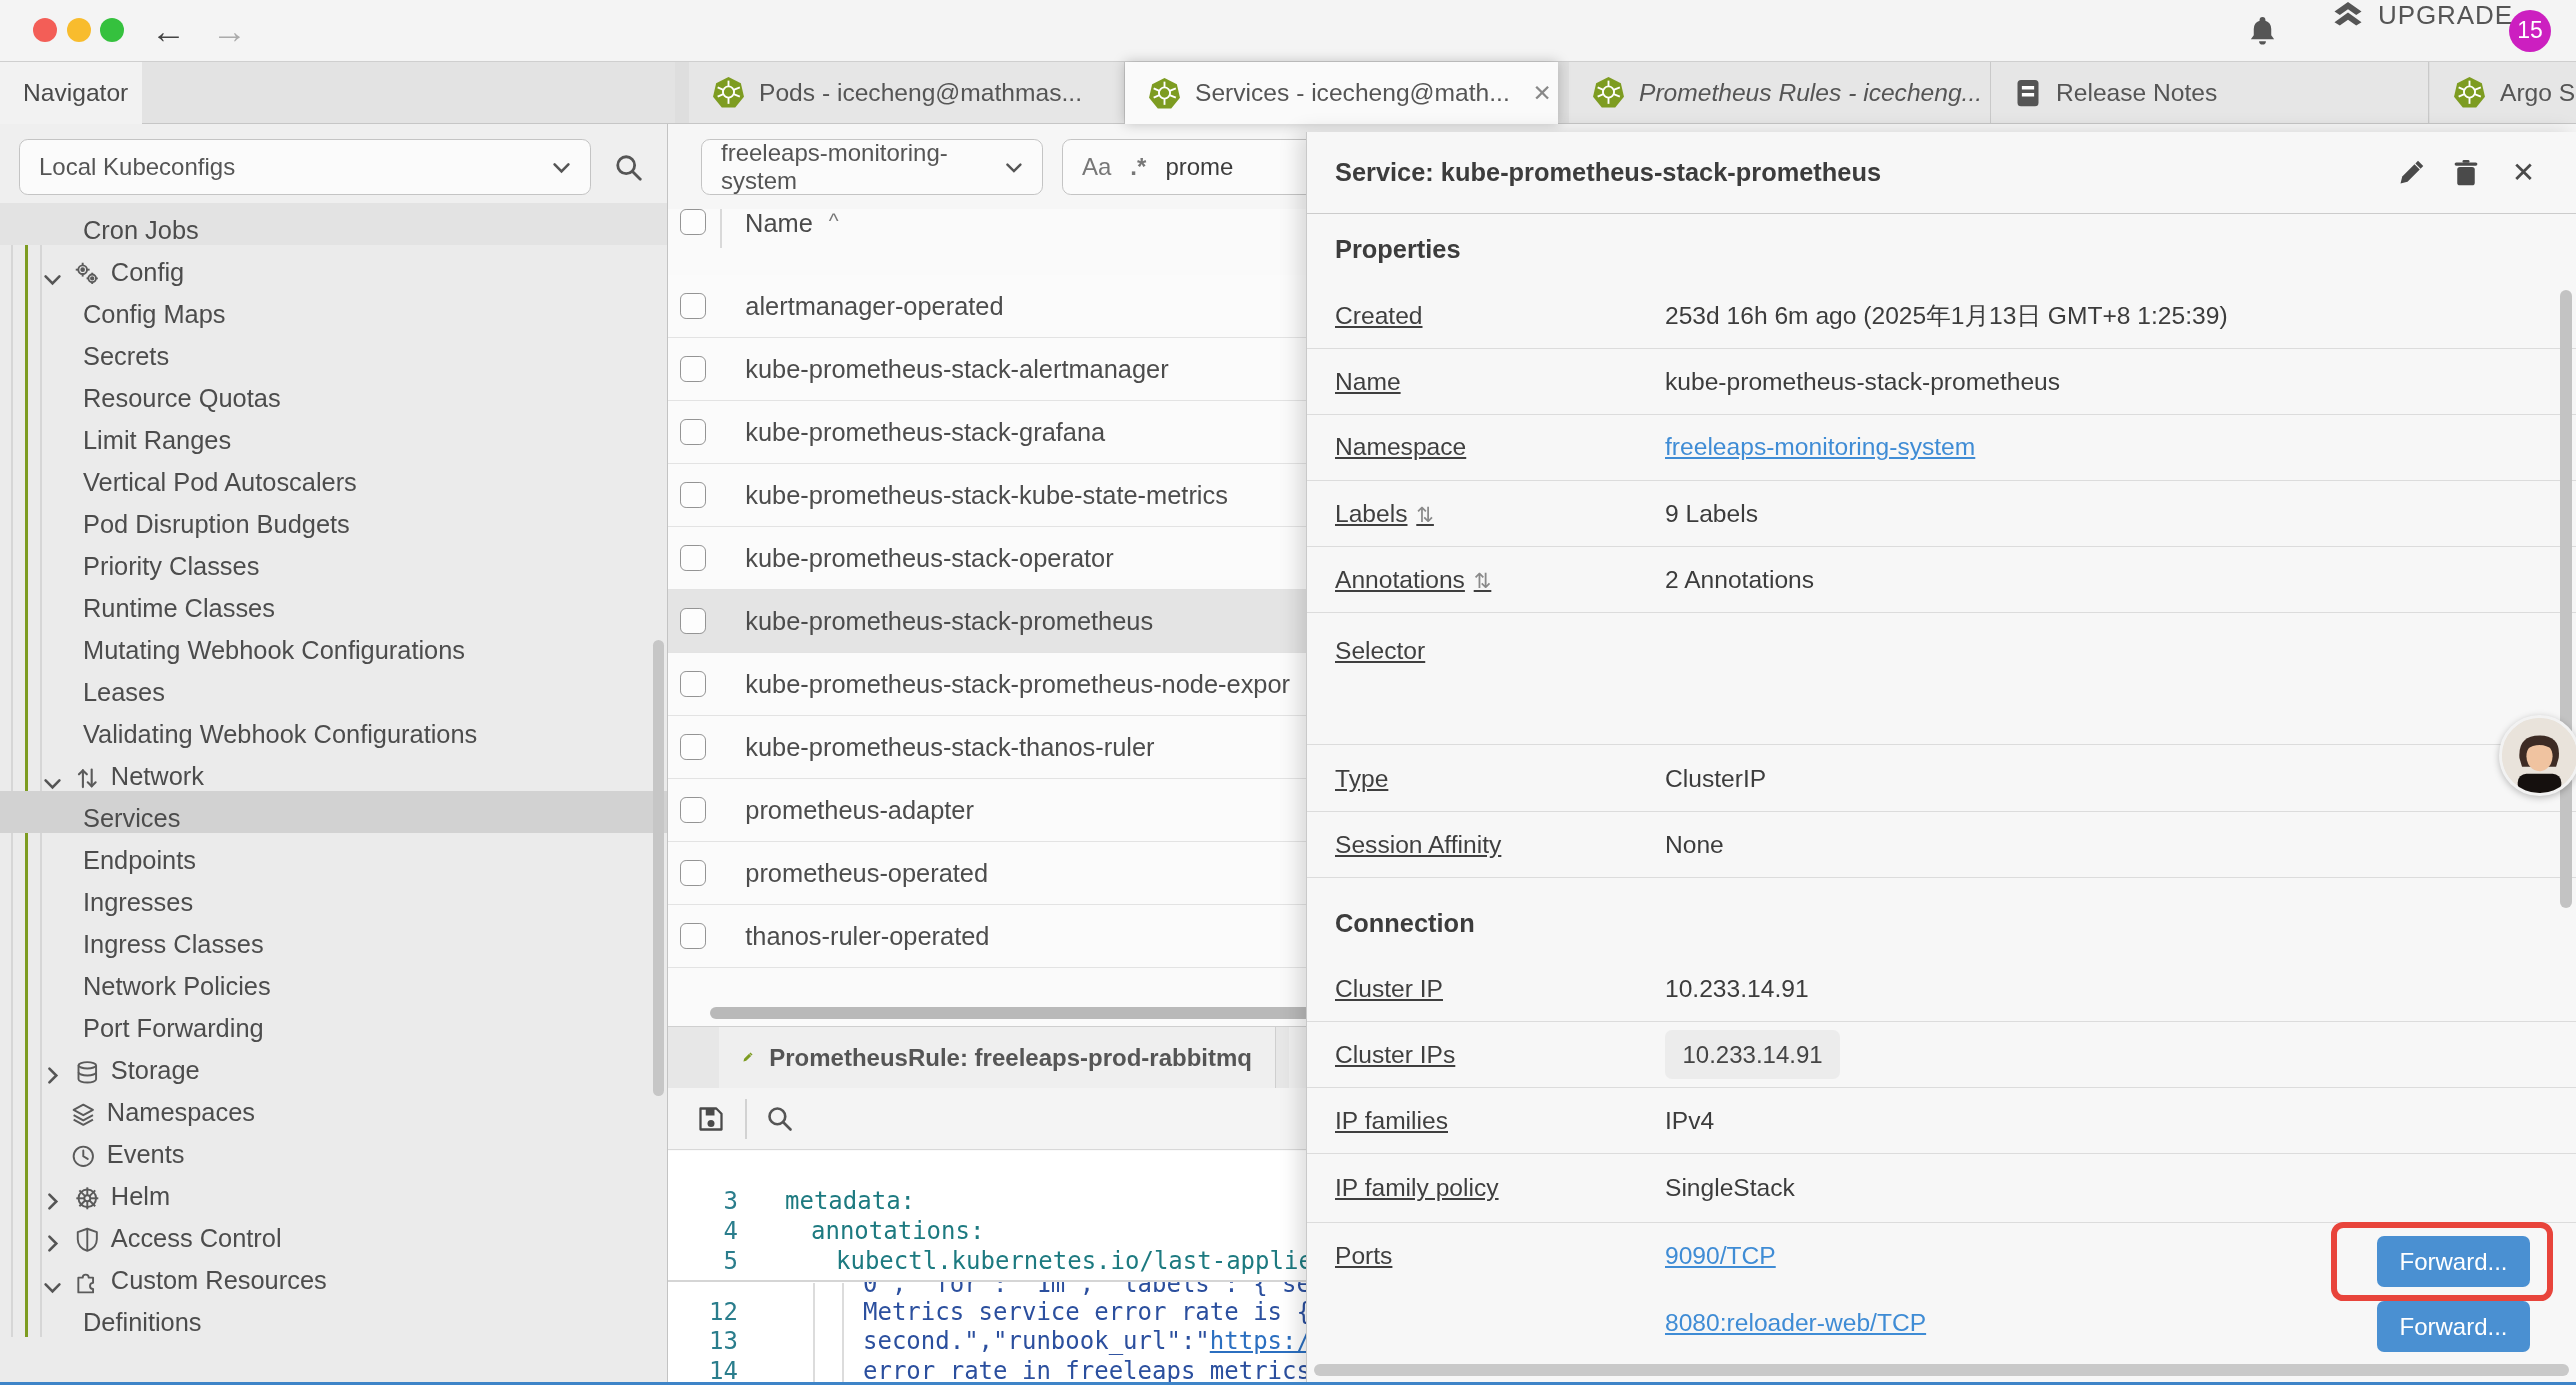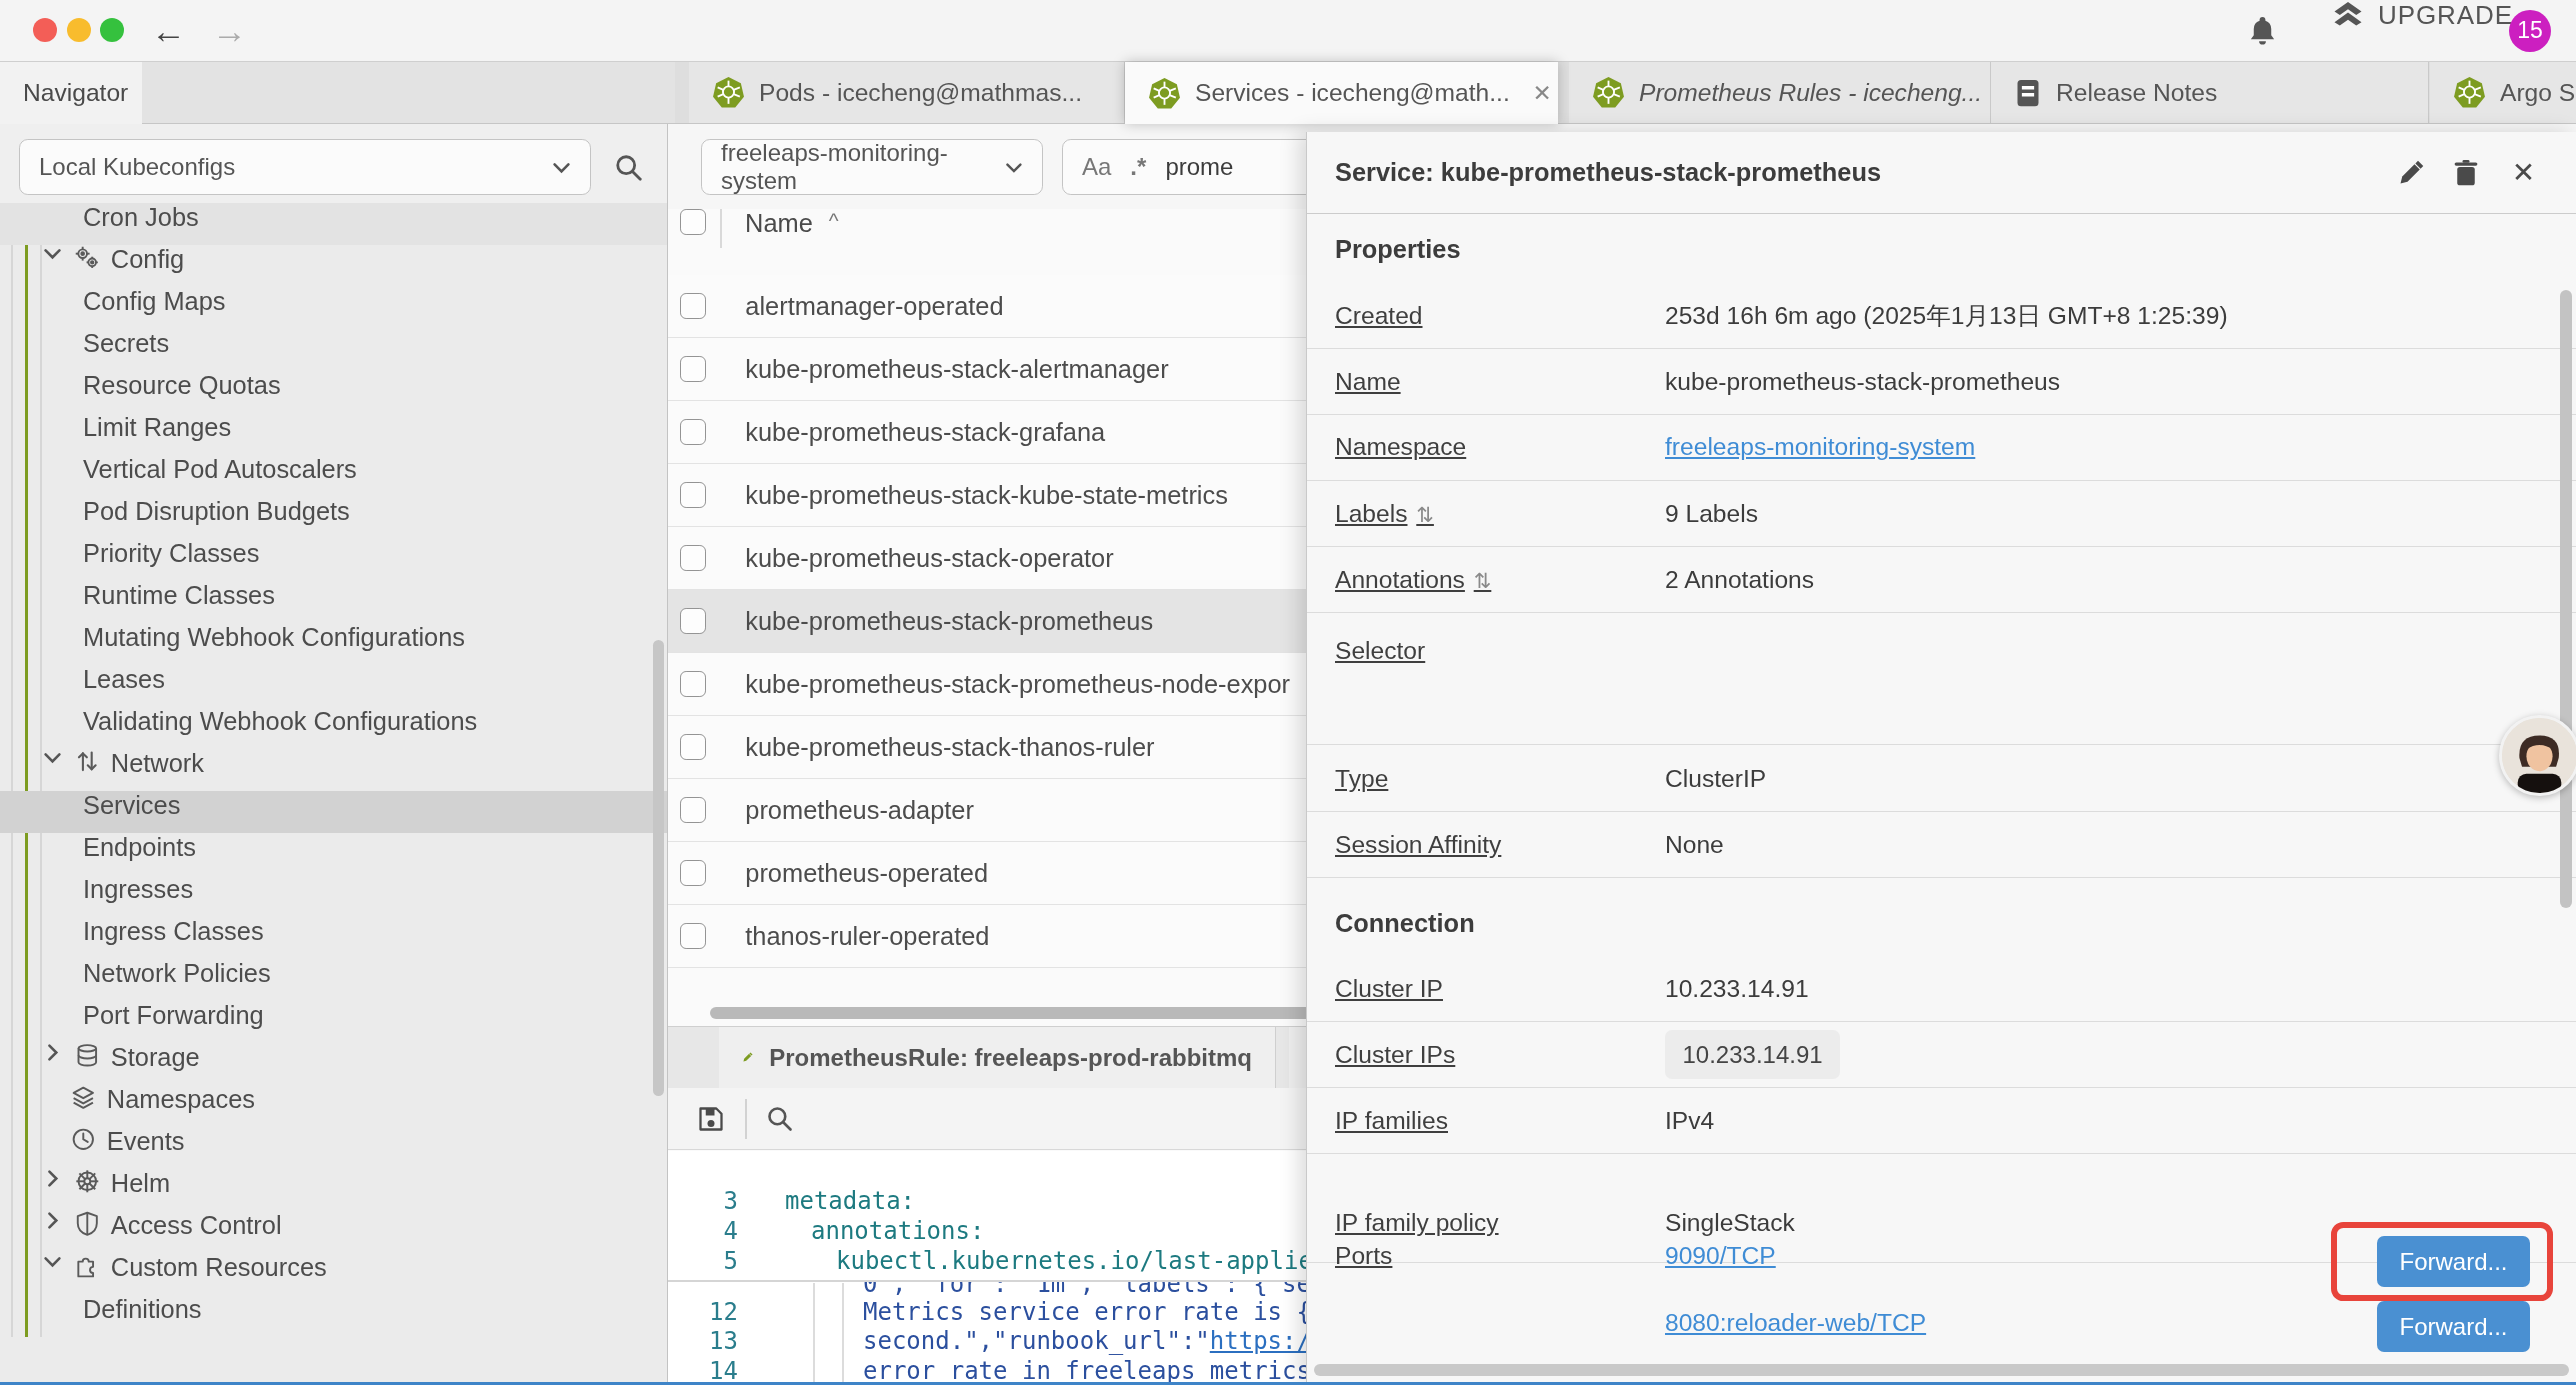--- a/index.html
+++ b/index.html
@@ -26,21 +26,21 @@
   .navfill{position:absolute;top:0;left:142px;width:533px;height:61px;background:#e3e3e3;}
   .k8s-ico{width:33px;height:33px;flex:0 0 auto;}
   .closex{font-size:23px;color:#888;margin-left:8.8px;}
 
   
   .left-pane{position:absolute;top:124px;left:0;width:668px;bottom:3.5px;background:#ebebeb;border-right:0.9px solid #c3c3c3;box-sizing:border-box;}
   .lp-toolbar{position:absolute;top:0;left:0;right:0;height:85px;border-bottom:0.9px solid #d8d8d8;background:#efefef;}
   .select{position:absolute;background:#fbfbfb;border:1.8px solid #c4c4c4;border-radius:8.8px;display:flex;align-items:center;
           font-size:24px;color:#555;padding:0 19px;box-sizing:border-box;justify-content:space-between;}
   .tree{position:absolute;top:79px;left:0;right:0;}
-  .trow{height:42px;display:flex;align-items:flex-start;font-size:25.4px;color:#4c4c4c;position:relative;white-space:nowrap;}
+  .trow{height:42px;display:flex;align-items:flex-end;font-size:25.4px;color:#4c4c4c;position:relative;white-space:nowrap;}
   .trow .chev{width:26px;display:flex;justify-content:center;margin-right:7px;}
   .trow .ticon{width:30px;display:flex;justify-content:center;margin-right:8.8px;}
   .indent-child{padding-left:83px;}
   .indent-group{padding-left:39px;}
   .indent-leafico{padding-left:68px;}
   .sel-row{background:#d2d2d2;}
   .hl-row{background:#e3e3e3;}
   .guide{position:absolute;width:1.8px;background:#d6d6d6;top:0;bottom:0;}
   .guide-green{position:absolute;width:2.6px;background:#7d9c21;top:0;bottom:0;left:25.4px;}
 
@@ -624,21 +624,21 @@
     <span class="pvalue">10.233.14.91</span>
   </div>
   <div class="prow" style="top:890px;height:66px">
     <span class="plabel">Cluster IPs</span>
     <span class="chip">10.233.14.91</span>
   </div>
   <div class="prow" style="top:956px;height:66px">
     <span class="plabel">IP families</span>
     <span class="pvalue">IPv4</span>
   </div>
-  <div class="prow" style="top:1051px;height:80px">
+  <div class="prow" style="top:1021px;height:70px">
     <span class="plabel">IP family policy</span>
     <span class="pvalue">SingleStack</span>
   </div>
 
   <div class="prow" style="top:1087px;height:163px;border-bottom:none;align-items:flex-start">
     <span class="plabel" style="margin-top:23px">Ports</span>
     <span>
       <span class="pvalue link" style="display:inline-block;margin-top:23px">9090/TCP</span><br>
       <span class="pvalue link" style="display:inline-block;margin-top:39px">8080:reloader-web/TCP</span>
     </span>

